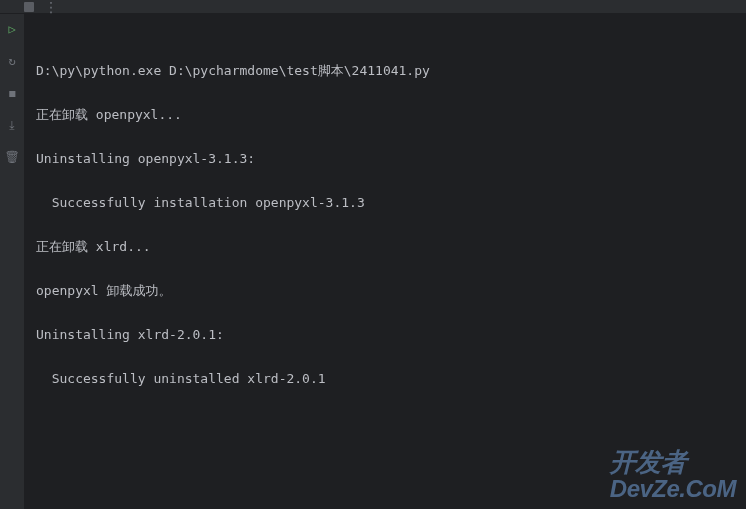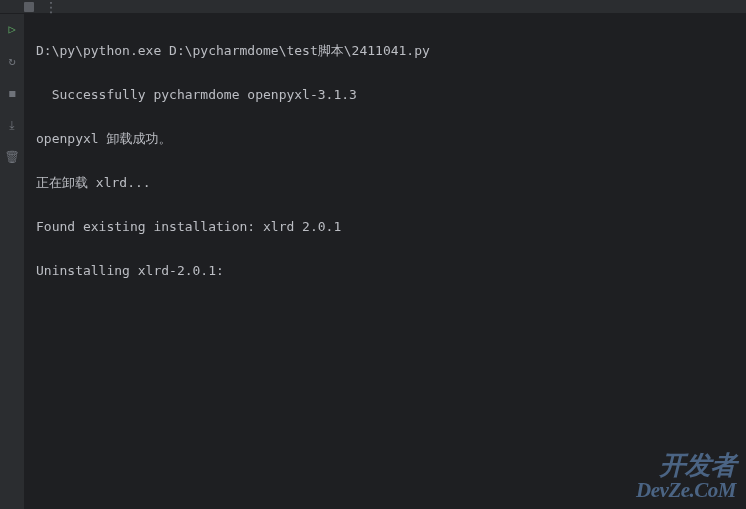--- a/index.html
+++ b/index.html
@@ -58,45 +58,44 @@
       justify-content: center;
       color: #6f737a;
       font-size: 12px;
     }
     .gutter-icon.play {
       color: #5fad65;
     }
     .console {
       flex: 1;
       background: #1e1f22;
-      padding: 4px 12px;
+      padding: 24px 12px;
       line-height: 22px;
       white-space: pre;
       overflow: hidden;
     }
     .console-line {
       color: #bcbec4;
     }
     .watermark {
       position: absolute;
       right: 10px;
       bottom: 8px;
-      font-family: Liberation Serif, serif;
+      font-family: Liberation Sans, sans-serif;
       font-size: 26px;
       font-weight: bold;
       font-style: italic;
       color: rgba(120, 170, 230, 0.5);
       line-height: 1.05;
-      text-align: right;
       letter-spacing: -0.5px;
       pointer-events: none;
       margin-left: 13px;
     }
     .watermark .line2 {
-      font-size: 21px;
+      font-size: 24px;
     }
   </style>
 </head>
 <body>
 
 <div class="top-bar">
   <div class="stop-btn"></div>
   <span class="menu-dots">⋮</span>
 </div>
 
@@ -104,25 +103,27 @@
   <div class="gutter">
     <div class="gutter-icon play">▷</div>
     <div class="gutter-icon">↻</div>
     <div class="gutter-icon">◼</div>
     <div class="gutter-icon">⤓</div>
     <div class="gutter-icon">🗑</div>
   </div>
 
   <div class="console">
 <div class="console-line">D:\py\python.exe D:\pycharmdome\test脚本\2411041.py</div>
-<div class="console-line">  Successfully pycharmdome openpyxl-3.1.3</div>
+<div class="console-line">正在卸载 openpyxl...</div>
+<div class="console-line">Uninstalling openpyxl-3.1.3:</div>
+<div class="console-line">  Successfully installation openpyxl-3.1.3</div>
+<div class="console-line">正在卸载 xlrd...</div>
 <div class="console-line">openpyxl 卸载成功。</div>
-<div class="console-line">正在卸载 xlrd...</div>
-<div class="console-line">Found existing installation: xlrd 2.0.1</div>
 <div class="console-line">Uninstalling xlrd-2.0.1:</div>
+<div class="console-line">  Successfully uninstalled xlrd-2.0.1</div>
 
 
 
 
 
 
 <div class="console-line"></div>
 
   </div>
 </div>

